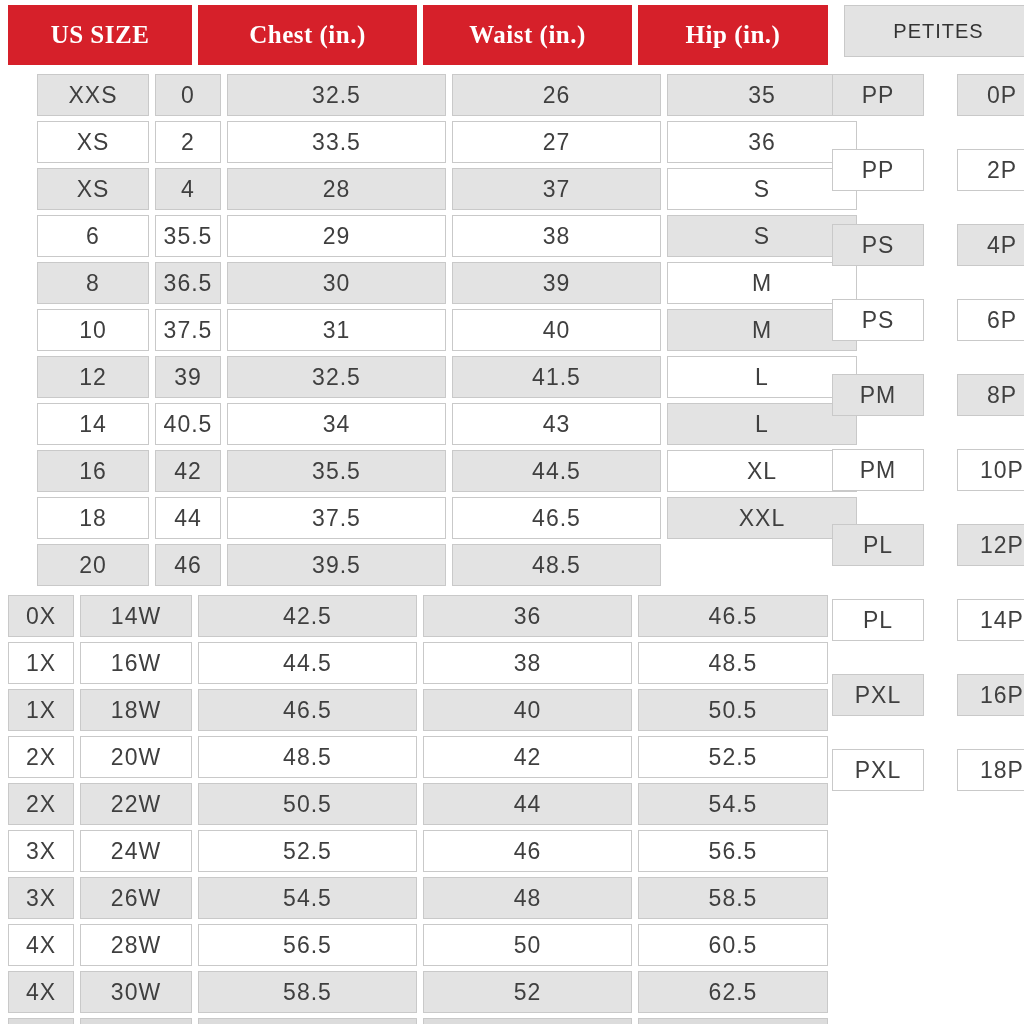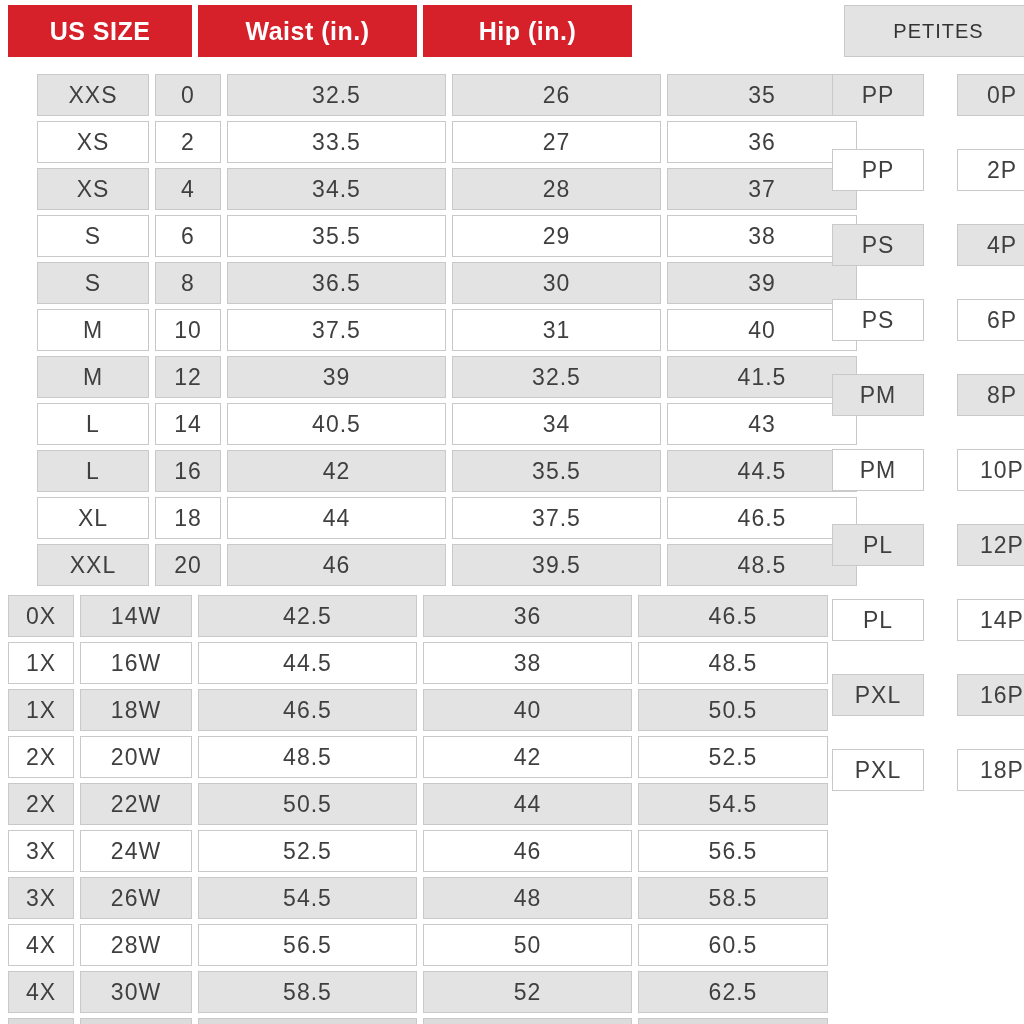--- a/index.html
+++ b/index.html
@@ -13,27 +13,27 @@
   .abs { position: absolute; }
 
   
   #main-header {
     left: 8px; top: 5px;
     display: grid;
     grid-template-columns: 184px 219px 209px 190px;
     column-gap: 6px;
   }
   .red-header {
-    height: 52px;
+    height: 60px;
     background: #d6202a;
     color: #ffffff;
     font-weight: bold;
     font-size: 25px;
     letter-spacing: 0.5px;
-    display: flex; align-items: center; justify-content: center;
+    display: flex; align-items: center; justify-content: center; font-family: Liberation Serif, serif;
   }
   #petites-header {
     left: 832px; top: 5px;
     width: 189px; height: 52px;
     background: #e3e3e3;
     border: 1px solid #c9c9c9;
     color: #333333;
     font-size: 20px;
     letter-spacing: 1px;
     display: flex; align-items: center; justify-content: center; margin-left: 12px;
@@ -82,40 +82,40 @@
   }
   #cutoff-row .cell { background: #dcdcdc; }
 </style>
 </head>
 <body>
 
 <div>
 
   <div id="main-header" class="abs">
     <div class="red-header">US SIZE</div>
+    <div class="red-header">Chest (in.)</div>
     <div class="red-header">Waist (in.)</div>
     <div class="red-header">Hip (in.)</div>
   </div>
 
   <div id="petites-header" class="abs">PETITES</div>
 
   <div id="regular-body" class="abs grid-body">
       <div class="cell gray">XXS</div>
       <div class="cell gray">0</div>
       <div class="cell gray">32.5</div>
       <div class="cell gray">26</div>
       <div class="cell gray">35</div>
       <div class="cell white">XS</div>
       <div class="cell white">2</div>
       <div class="cell white">33.5</div>
       <div class="cell white">27</div>
       <div class="cell white">36</div>
       <div class="cell gray">XS</div>
       <div class="cell gray">4</div>
-      <div class="cell gray">34.5</div>
       <div class="cell gray">28</div>
       <div class="cell gray">37</div>
       <div class="cell white">S</div>
       <div class="cell white">6</div>
       <div class="cell white">35.5</div>
       <div class="cell white">29</div>
       <div class="cell white">38</div>
       <div class="cell gray">S</div>
       <div class="cell gray">8</div>
       <div class="cell gray">36.5</div>

